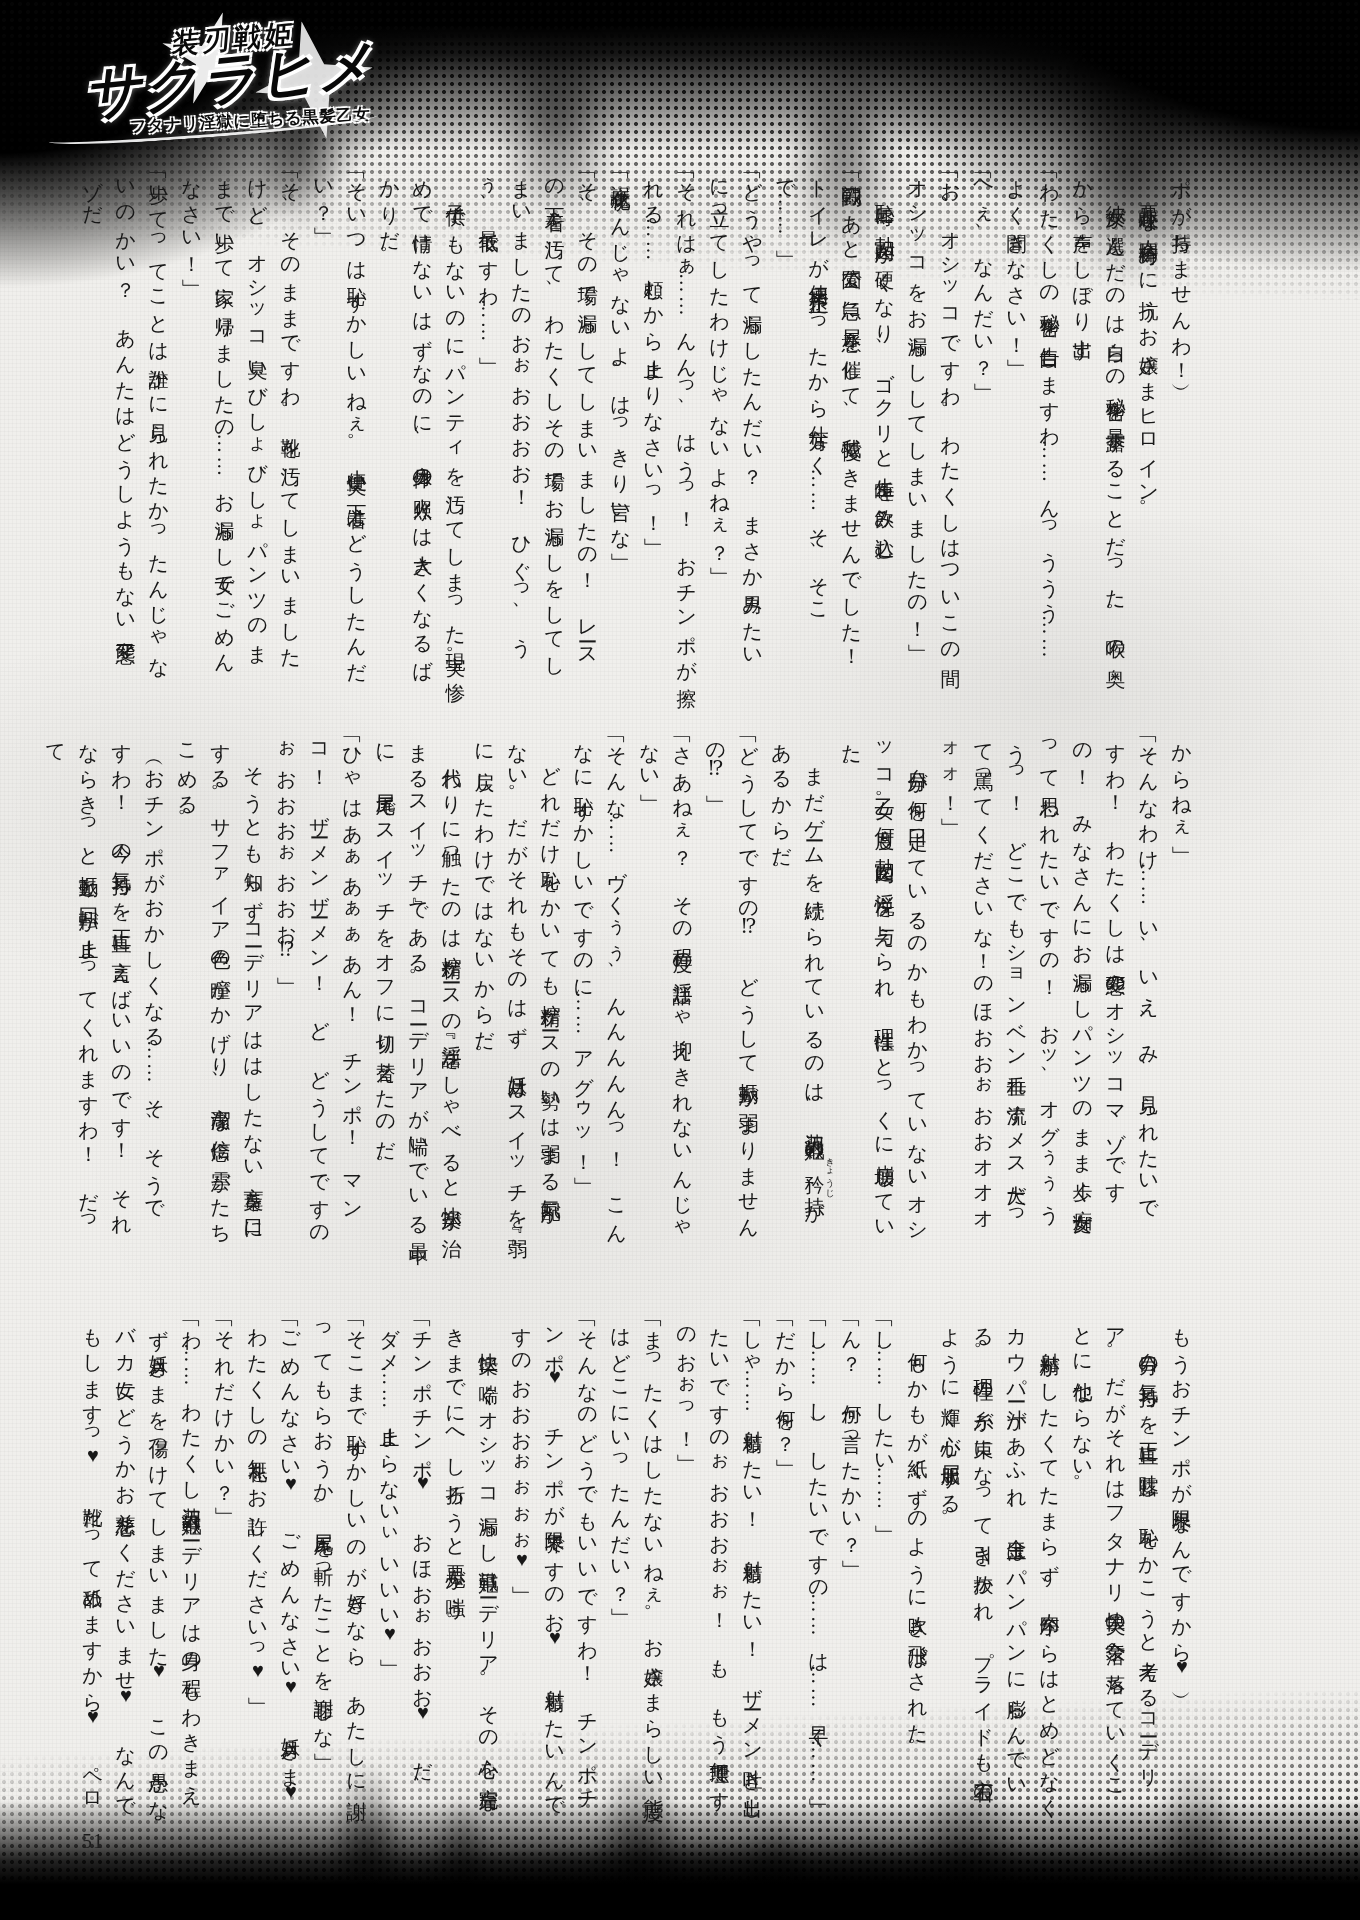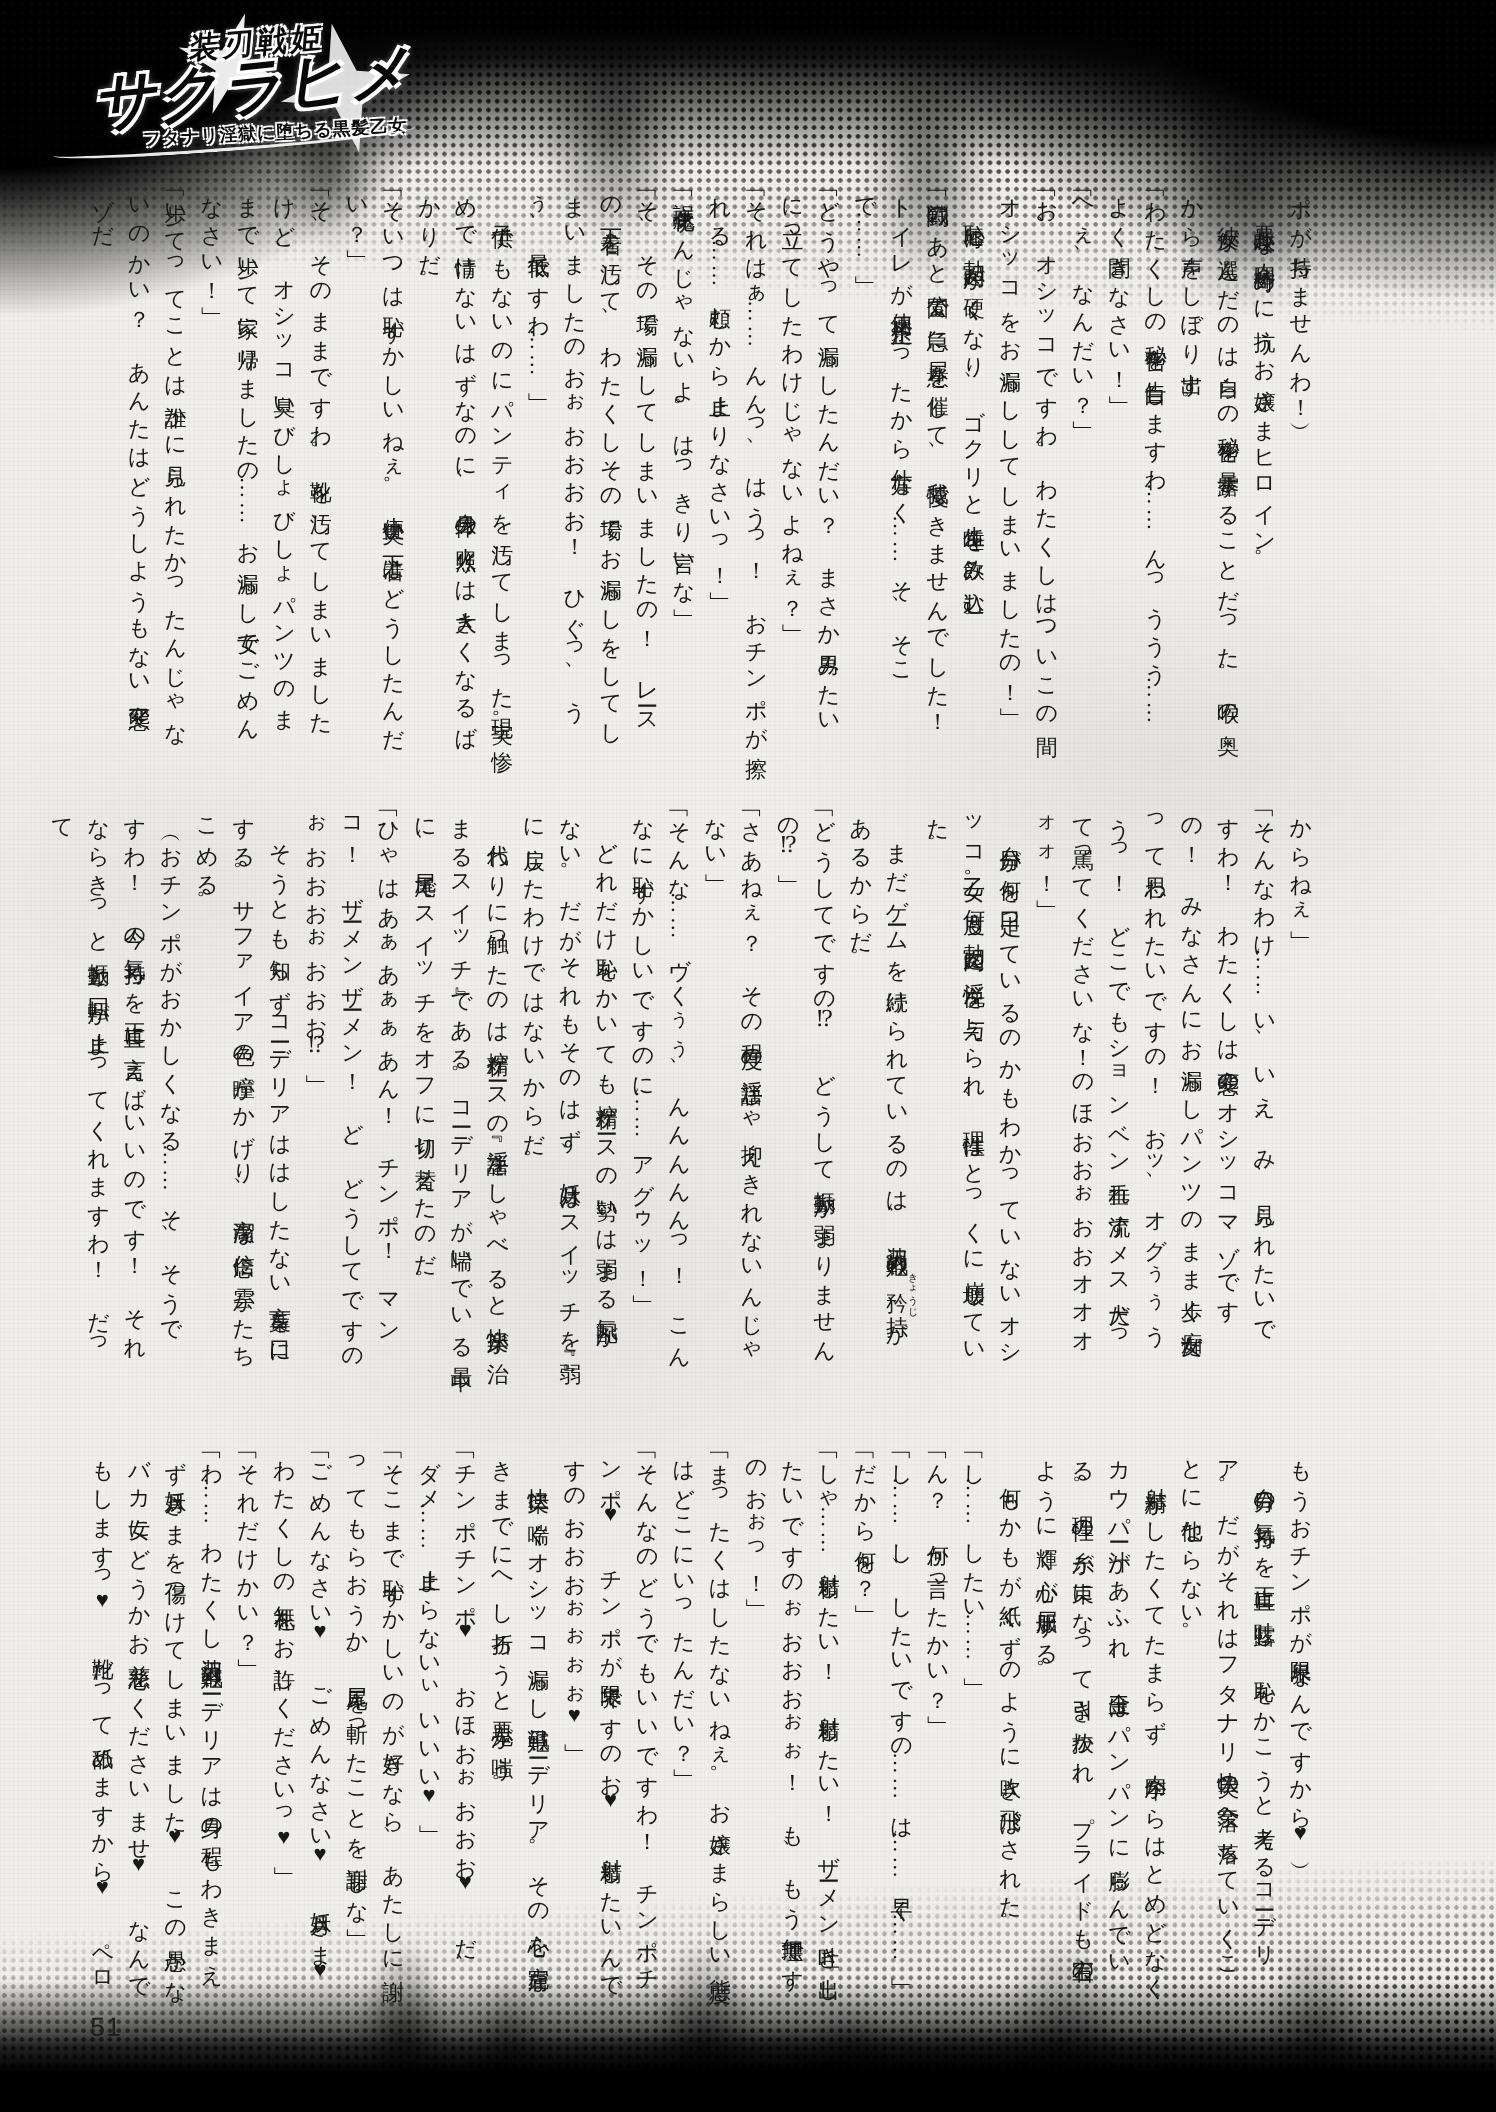--- a/index.html
+++ b/index.html
@@ -117,22 +117,22 @@
   }
   .band-1{top:166px;height:510px;}
   .band-2{top:730px;height:508px;}
   .band-3{top:1314px;height:500px;}
   .band p{margin:0;padding:0;}
   .band p.indent{text-indent:23px;}
   ruby rt{font-size:9px;letter-spacing:0;}
   
   .page-number{
     position:absolute;left:82px;top:1830px;z-index:6;
-    font-family:Liberation Sans, sans-serif;
-    font-size:24px;color:#1d1d1d;letter-spacing:1px;
+    font-family:Liberation Serif, serif;
+    font-size:20px;color:#1d1d1d;letter-spacing:1px;
   }
 </style>
 </head>
 <body>
 
 <div class="page">
 
   <div class="mid-shade"></div>
 
   <div class="shade-top">

